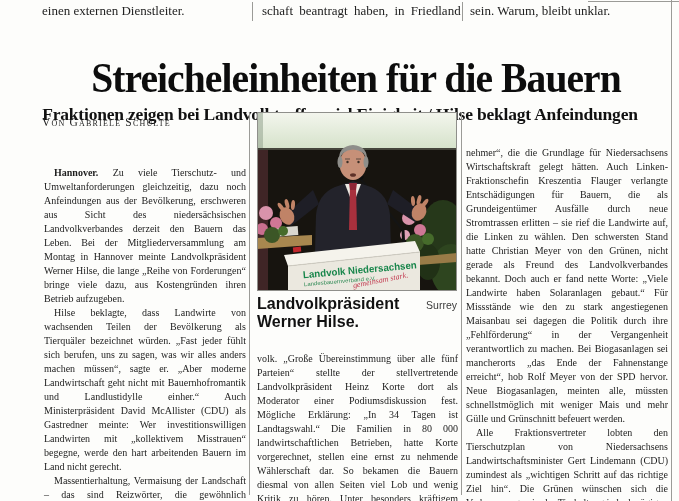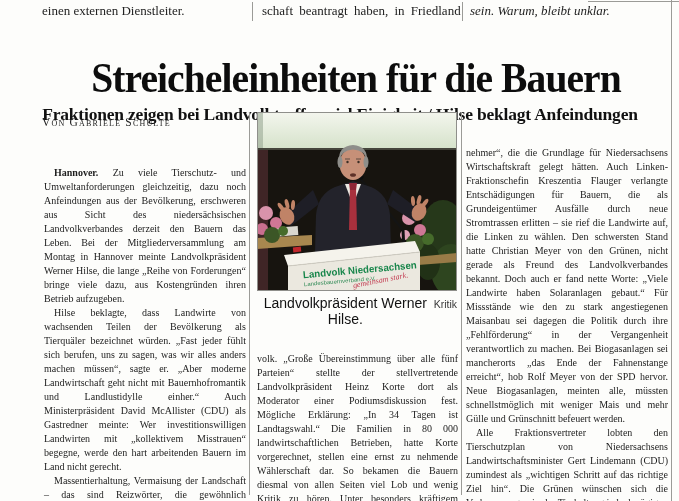--- a/index.html
+++ b/index.html
@@ -42,31 +42,31 @@
   .col2{top:320px;left:257px;width:201px;}
   .col3{top:114px;left:466px;width:202px;}
   b.lead{font-weight:bold;}
   
   .photo{position:absolute;top:112px;left:257px;width:200px;height:179px;}
   .captionrow{
     position:absolute;top:295px;left:257px;width:200px;
     display:flex;justify-content:space-between;align-items:baseline;
     font-family:"Liberation Sans", sans-serif;
   }
-  .caption{font-weight:normal;font-size:14px;color:#111;text-align:center;}
+  .caption{font-weight:bold;font-size:16px;color:#111;}
   .credit{font-size:10.5px;color:#3a3a3a;}
 </style>
 </head>
 <body>
 
 <div class="page">
 
   <div class="topfrag justified" style="left:262px;">schaft beantragt haben, in Friedland</div>
   <div class="topfrag" style="left:42px;">einen externen Dienstleiter.</div>
-  <div class="topfrag" style="left:470px;font-style:italic;">sein. Warum, bleibt unklar.</div>
+  <div class="topfrag" style="left:470px;">sein. Warum, bleibt unklar.</div>
   <div class="vrule" style="left:252px;top:2px;height:19px;"></div>
   <div class="vrule" style="left:462px;top:2px;height:19px;"></div>
   <div class="hrule" style="left:588px;top:1px;width:91px;"></div>
   <div class="vrule" style="left:671px;top:0;height:501px;"></div>
 
   <h1 class="headline">Streicheleinheiten für die Bauern</h1>
   <h2 class="subhead">Fraktionen zeigen bei Landvolktreffen viel Einigkeit / Hilse beklagt Anfeindungen</h2>
   <div class="byline">Von Gabriele Schulte</div>
 
   <div class="vrule" style="left:249px;top:112px;height:383px;"></div>
@@ -161,21 +161,21 @@
         <text x="46" y="162" font-family="Liberation Sans, sans-serif" font-weight="bold" font-size="10" fill="#17854a" textLength="114" lengthAdjust="spacingAndGlyphs">Landvolk Niedersachsen</text>
         <text x="46" y="170" font-family="Liberation Sans, sans-serif" font-size="5.5" fill="#2f8a55" textLength="72" lengthAdjust="spacingAndGlyphs">Landesbauernverband e.V.</text>
         <text x="95" y="176" font-family="Liberation Serif, serif" font-style="italic" font-size="8" fill="#c23a50" transform="rotate(-6 95 176)" textLength="56" lengthAdjust="spacingAndGlyphs">gemeinsam stark.</text>
       </g>
     </g>
     <rect x="0.5" y="0.5" width="199" height="178" fill="none" stroke="#8f8f8b" stroke-width="1"></rect>
   </svg>
 
   <div class="captionrow">
     <span class="caption">Landvolkpräsident Werner Hilse.</span>
-    <span class="credit">Kritik</span>
+    <span class="credit">Surrey</span>
   </div>
 
   <div class="col col2">
     <p>volk. „Große Übereinstimmung über alle fünf Parteien“ stellte der stellvertretende Landvolkpräsident Heinz Korte dort als Moderator einer Podiumsdiskussion fest. Mögliche Erklärung: „In 34 Tagen ist Landtagswahl.“ Die Familien in 80 000 landwirtschaftlichen Betrieben, hatte Korte vorgerechnet, stellen eine ernst zu nehmende Wählerschaft dar. So bekamen die Bauern diesmal von allen Seiten viel Lob und wenig Kritik zu hören. Unter besonders kräftigem Applaus umwarb Christian Dürr von der FDP die Landwirte als „mittelständische Unter-</p>
   </div>
 
   <div class="col col3">
     <p>nehmer“, die die Grundlage für Niedersachsens Wirtschaftskraft gelegt hätten. Auch Linken-Fraktionschefin Kreszentia Flauger verlangte Entschädigungen für Bauern, die als Grundeigentümer Ausfälle durch neue Stromtrassen erlitten – sie rief die Landwirte auf, die Linken zu wählen. Den schwersten Stand hatte Christian Meyer von den Grünen, nicht gerade als Freund des Landvolkverbandes bekannt. Doch auch er fand nette Worte: „Viele Landwirte haben Solaranlagen gebaut.“ Für Missstände wie den zu stark angestiegenen Maisanbau sei dagegen die Politik durch ihre „Fehlförderung“ in der Vergangenheit verantwortlich zu machen. Bei Biogasanlagen sei mancherorts „das Ende der Fahnenstange erreicht“, hob Rolf Meyer von der SPD hervor. Neue Biogasanlagen, meinten alle, müssten schnellstmöglich mit weniger Mais und mehr Gülle und Grünschnitt befeuert werden.</p>
     <p class="indent">Alle Fraktionsvertreter lobten den Tierschutzplan von Niedersachsens Landwirtschaftsminister Gert Lindemann (CDU) zumindest als „wichtigen Schritt auf das richtige Ziel hin“. Die Grünen wünschen sich die Verbesserungen in der Tierhaltung jedoch zügiger, die Linke fordert ebenfalls, „dass sich Ökolandbau auch lohnt“.</p>
   </div>

